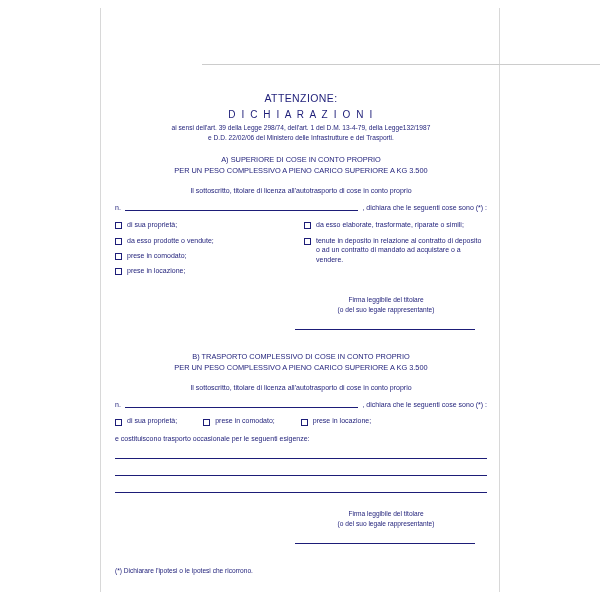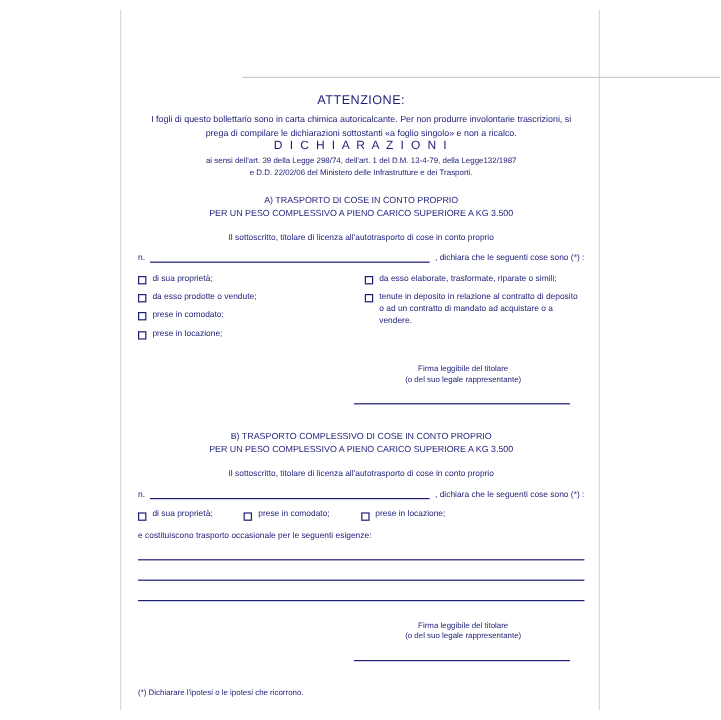--- a/index.html
+++ b/index.html
@@ -47,21 +47,21 @@
     position: absolute;
     left: 101px;
     top: 56px;
     width: 398px;
     height: 0;
     border-top: 1px solid #cccccc;
   }
   .content {
     position: absolute;
     left: 14px;
-    top: 70px;
+    top: 84px;
     width: 372px;
     color: #1d1d78;
   }
   .t-center { text-align: center; }
   .attn-title {
     font-size: 10.5px;
     letter-spacing: 0.4px;
     margin-bottom: 5px;
   }
   .attn-body {
@@ -174,27 +174,26 @@
 
   <div class="margin-left"></div>
   <div class="margin-right"></div>
 
   <div class="sheet">
     <div class="fold-line"></div>
 
     <div class="content">
 
       <div class="attn-title t-center">ATTENZIONE:</div>
-      <div class="attn-body">I fogli di questo bollettario sono in carta chimica autoricalcante. Per non produrre involontarie trascrizioni, si prega di compilare le dichiarazioni sottostanti «a foglio singolo» e non a ricalco.</div>
 
       <div class="dich-title t-center">D I C H I A R A Z I O N I</div>
       <div class="dich-ref">ai sensi dell'art. 39 della Legge 298/74, dell'art. 1 del D.M. 13-4-79, della Legge132/1987</div>
       <div class="dich-ref">e D.D. 22/02/06 del Ministero delle Infrastrutture e dei Trasporti.</div>
 
-      <div class="sec-title">A) TRASPORTO DI COSE IN CONTO PROPRIO</div>
+      <div class="sec-title">A) SUPERIORE DI COSE IN CONTO PROPRIO</div>
       <div class="sec-title" style="margin-top:0">PER UN PESO COMPLESSIVO A PIENO CARICO SUPERIORE A KG 3.500</div>
 
       <div class="sub-line">Il sottoscritto, titolare di licenza all'autotrasporto di cose in conto proprio</div>
 
       <div class="nline">
         <span class="lbl">n.</span>
         <span class="rule"></span>
         <span class="tail">, dichiara che le seguenti cose sono (*) :</span>
       </div>
 

